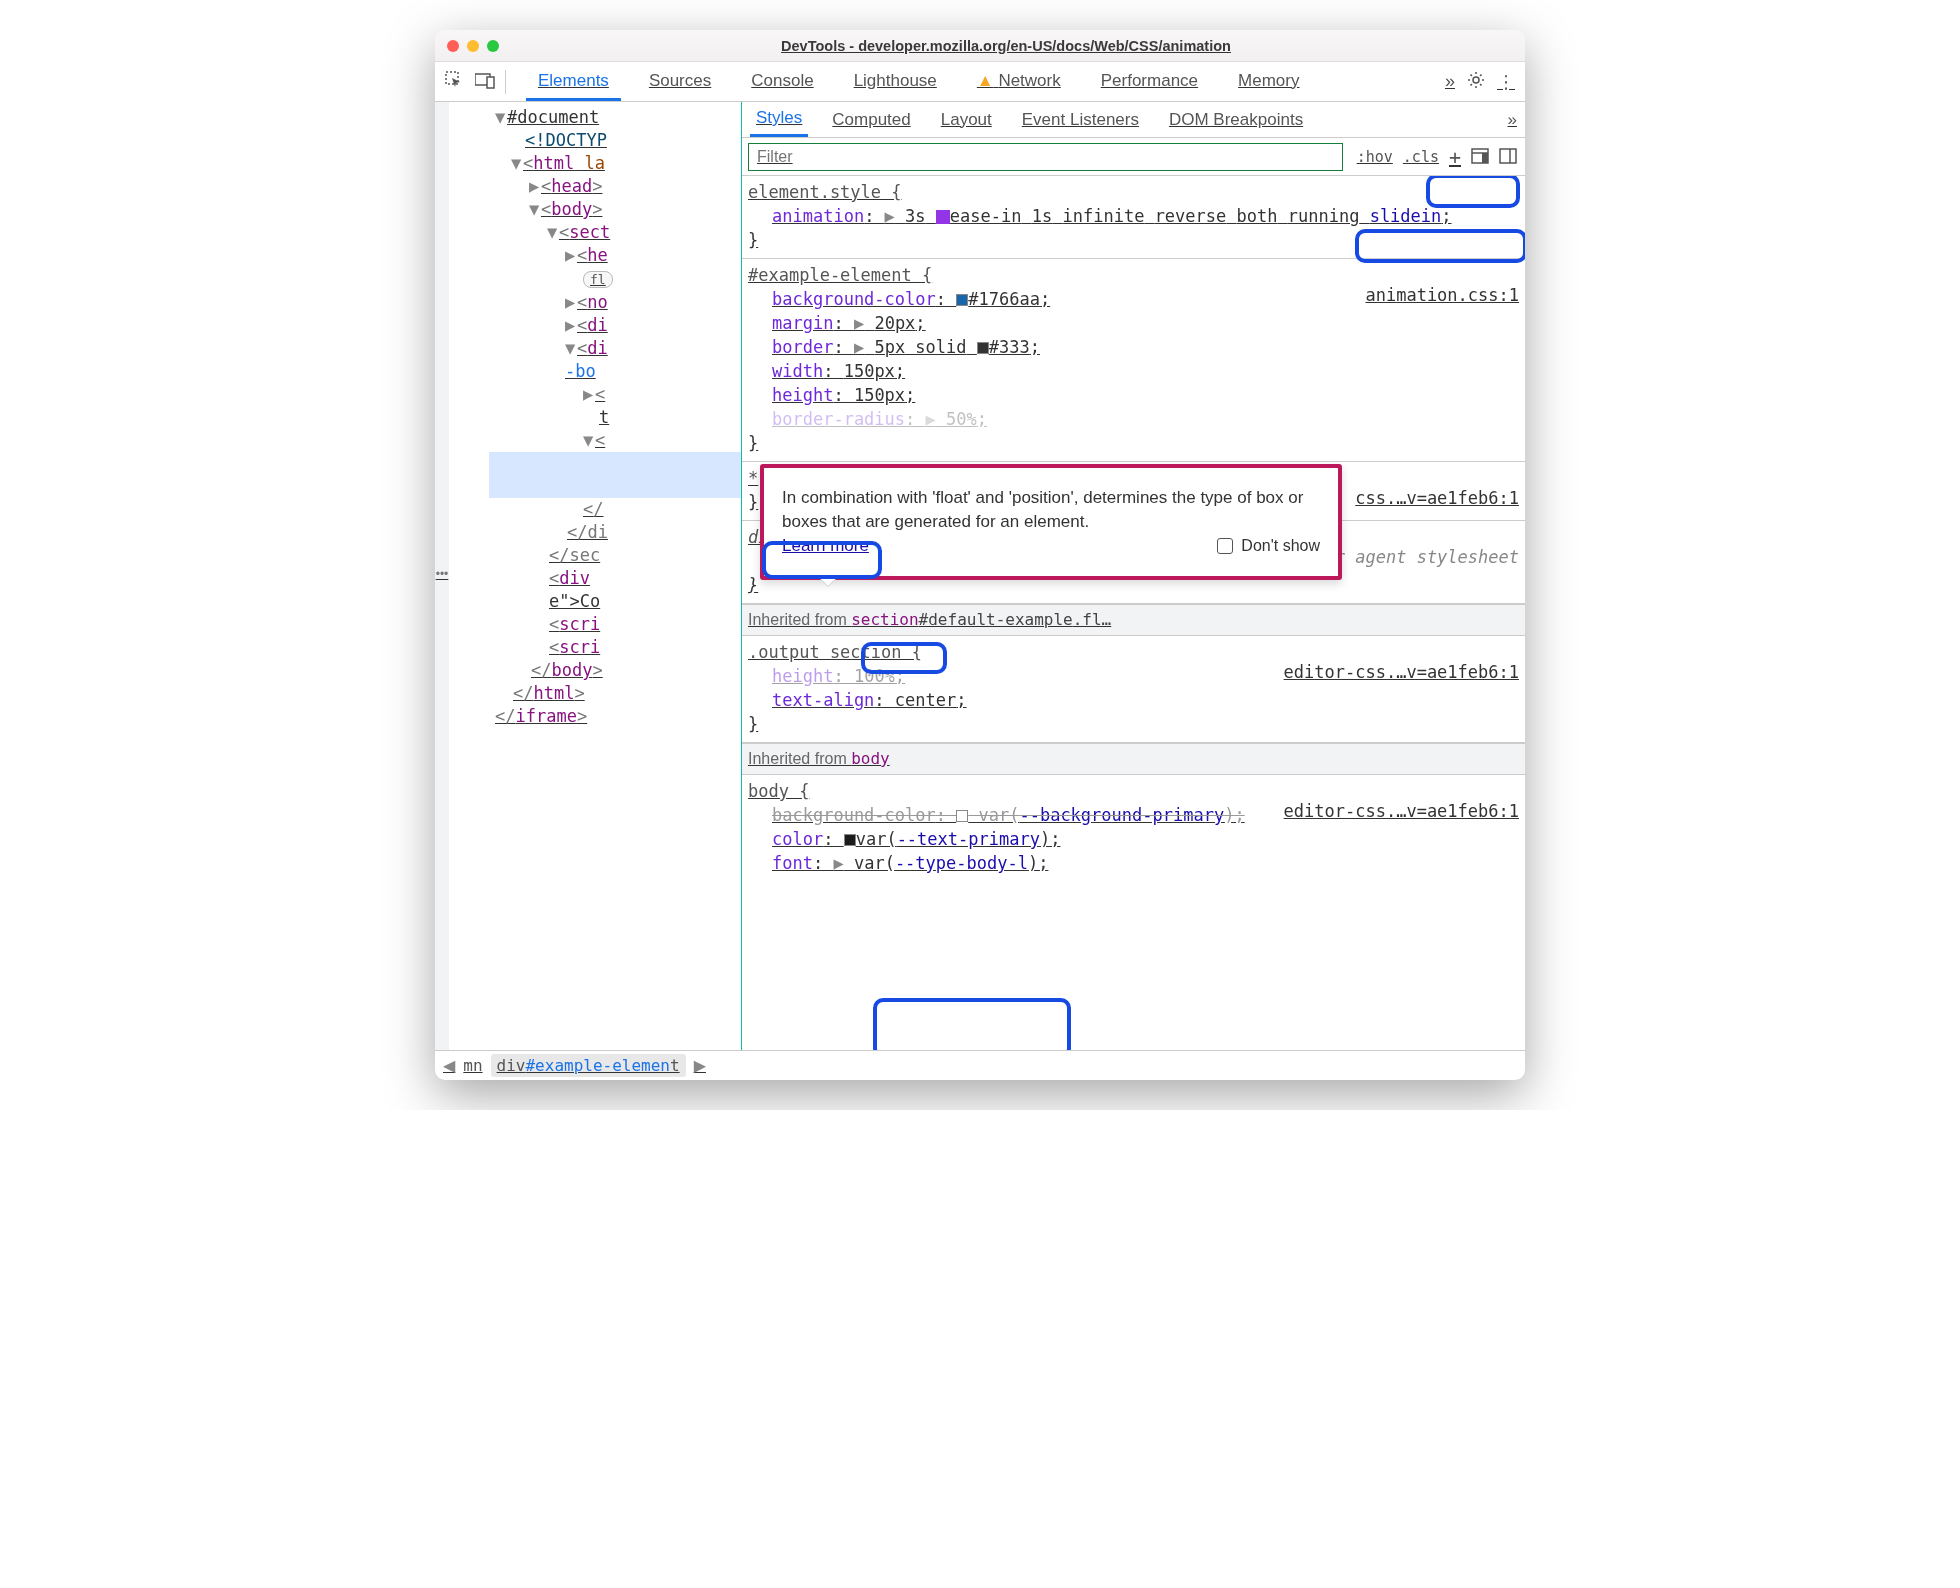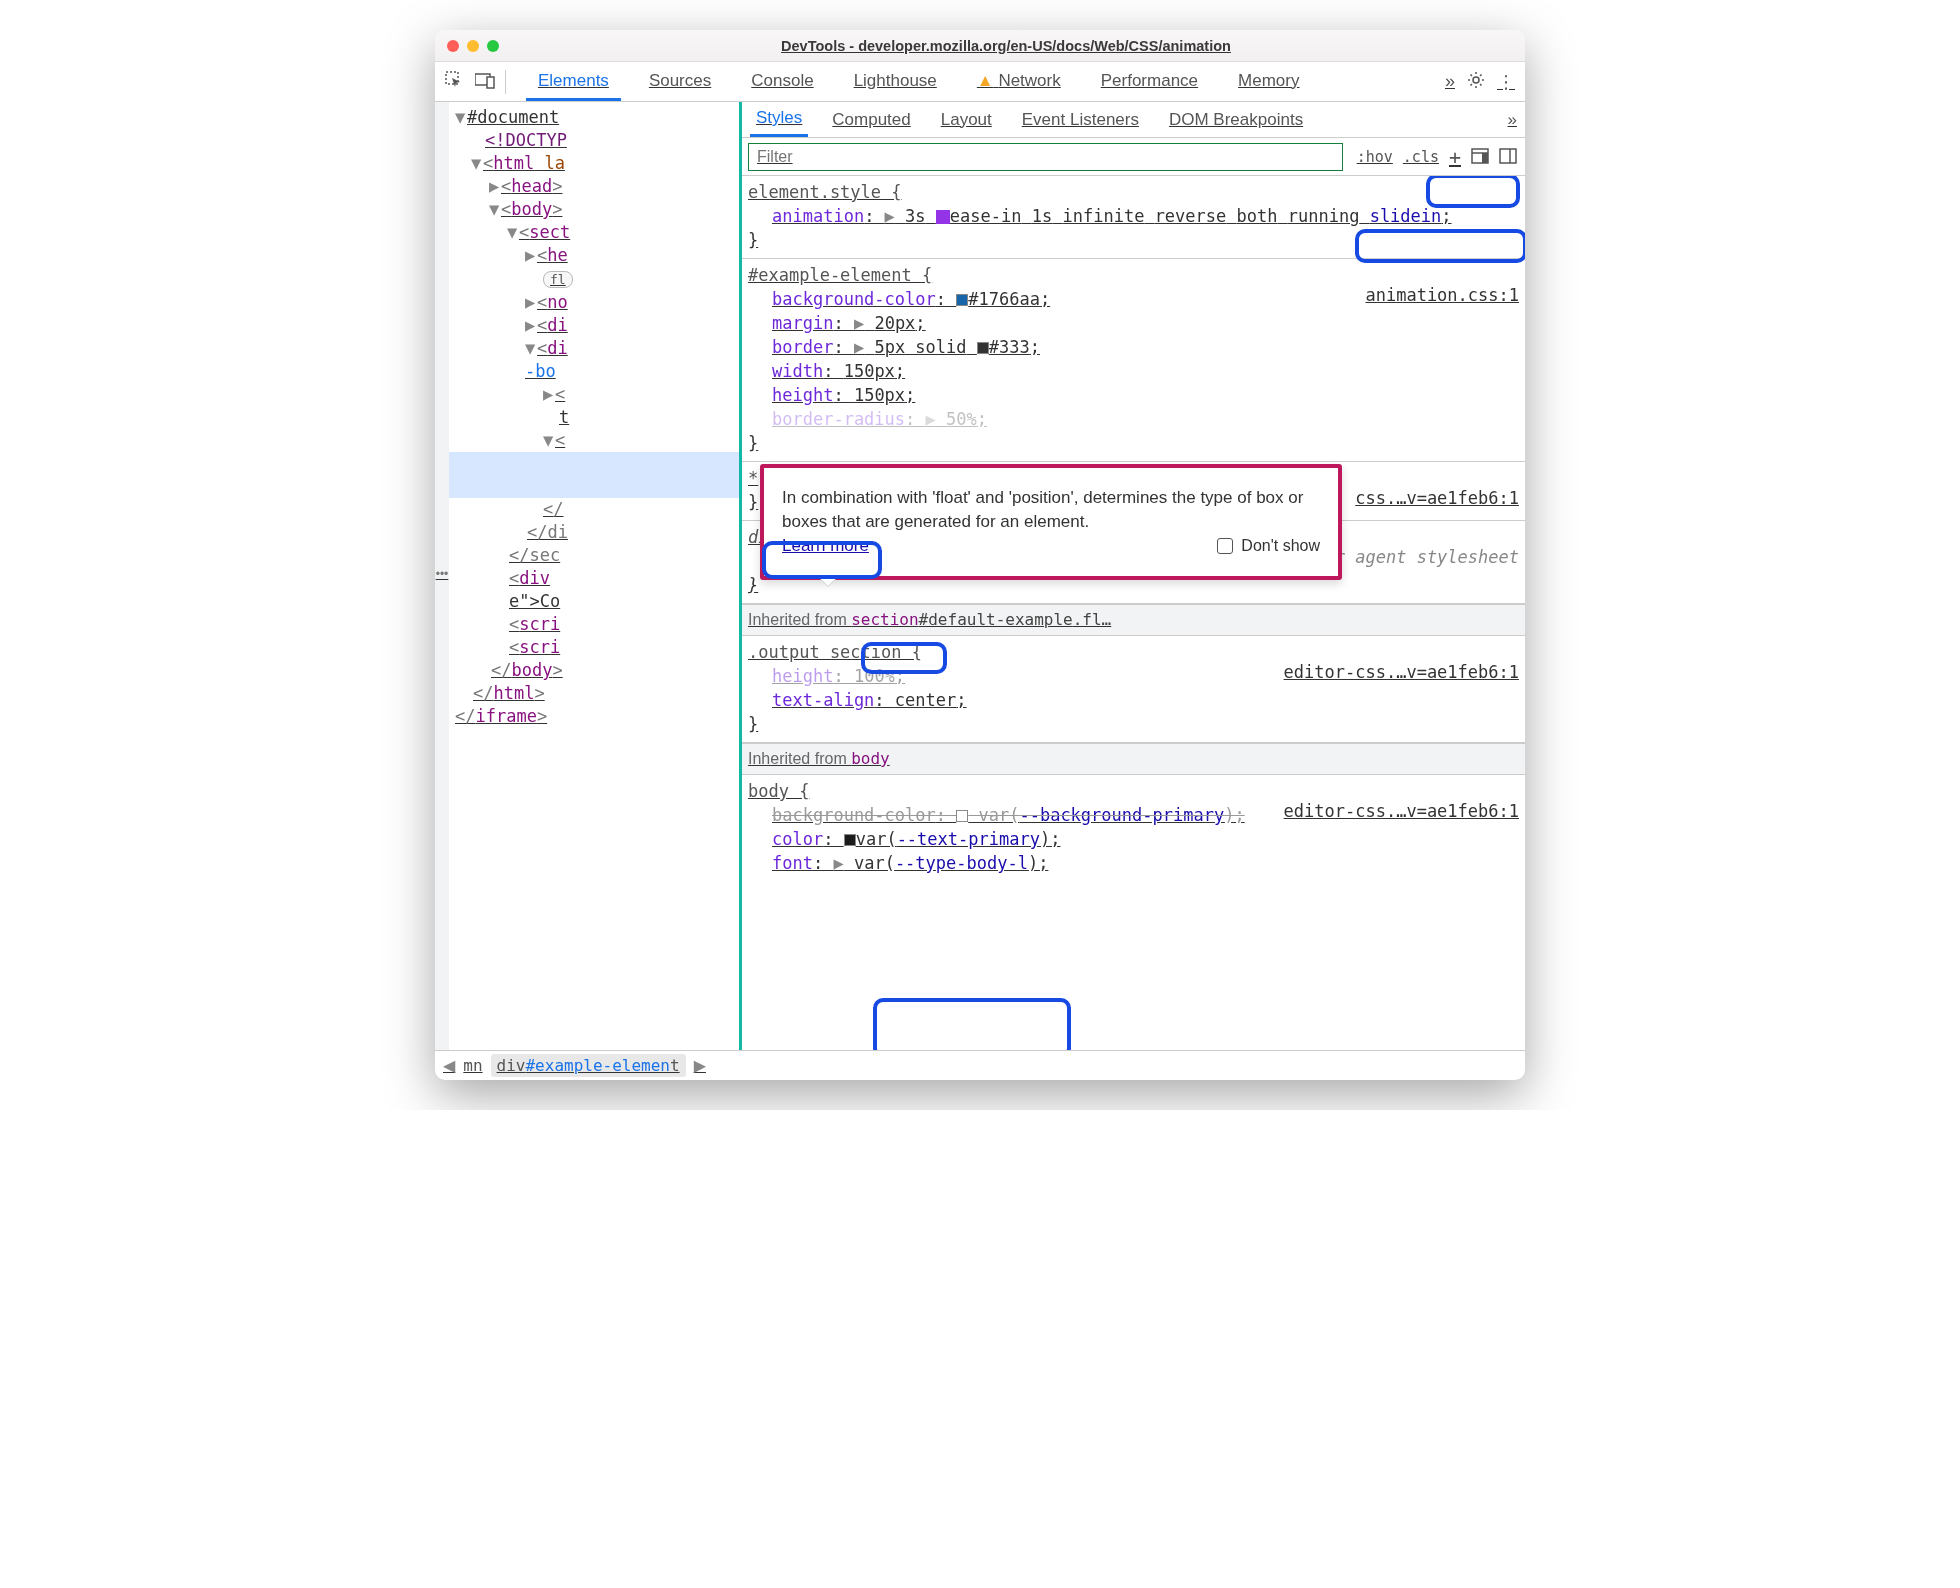--- a/index.html
+++ b/index.html
@@ -17,21 +17,21 @@
 .tb-icons { display: flex; gap: 12px; color: #555; }
 .tb-tabs { display: flex; gap: 16px; margin-left: 10px; flex: 1; }
 .tb-tab { padding: 8px 12px 7px; color: #555; font-size: 17px; cursor: pointer; }
 .tb-tab.active { color: #1a73e8; border-bottom: 3px solid #1a73e8; }
 .tb-right { display: flex; align-items: center; gap: 12px; color: #555; font-size: 18px; }
 .warn-tri { color: #f5a623; }
 
 .content { display: flex; flex: 1; overflow: hidden; position: relative; }
 .sidegutter { width: 14px; background: #f1f3f4; display: flex; align-items: flex-start; justify-content: center; padding-top: 465px; color: #777; font-size: 12px; }
 
-.dom-panel { width: 293px; border-right: 3px solid #14b8a6; overflow: hidden; font-family: Menlo, monospace; font-size: 17px; line-height: 23px; padding-top: 4px; }
+.dom-panel { width: 293px; border-right: 1px solid #14b8a6; overflow: hidden; font-family: Menlo, monospace; font-size: 17px; line-height: 23px; padding-top: 4px; padding-left: 40px; }
 .dom-line { white-space: nowrap; padding: 0 0 0 6px; }
 .tri { color: #888; display: inline-block; width: 12px; }
 .tag-br { color: #777; }
 .tag-nm { color: #881280; }
 .attr { color: #994500; }
 .dom-sel { background: #d6e7ff; }
 
 .styles-panel { flex: 1; display: flex; flex-direction: column; overflow: hidden; position: relative; }
 .sub-tabs { display: flex; align-items: center; height: 36px; border-bottom: 1px solid #ccc; padding: 0 8px; color: #555; font-size: 17px; gap: 18px; }
 .sub-tab { padding: 6px 6px; cursor: pointer; }
@@ -118,21 +118,21 @@
           </svg></span>
       <span>⋮</span>
     </div>
   </div>
 
   <div class="content">
     <div class="sidegutter">•••</div>
 
     <div class="dom-panel">
       <div class="dom-line" style="padding-left:6px"><span class="tri">▼</span><span>#document</span></div>
-      <div class="dom-line" style="padding-left:36px;color:#701a75"><span>&lt;!DOCTYP</span></div>
+      <div class="dom-line" style="padding-left:36px;color:#0c4a6e"><span>&lt;!DOCTYP</span></div>
       <div class="dom-line" style="padding-left:22px"><span class="tri">▼</span><span class="tag-br">&lt;</span><span class="tag-nm">html</span><span class="attr"> la</span></div>
       <div class="dom-line" style="padding-left:40px"><span class="tri">▶</span><span class="tag-br">&lt;</span><span class="tag-nm">head</span><span class="tag-br">&gt;</span></div>
       <div class="dom-line" style="padding-left:40px"><span class="tri">▼</span><span class="tag-br">&lt;</span><span class="tag-nm">body</span><span class="tag-br">&gt;</span></div>
       <div class="dom-line" style="padding-left:58px"><span class="tri">▼</span><span class="tag-br">&lt;</span><span class="tag-nm">sect</span></div>
       <div class="dom-line" style="padding-left:76px"><span class="tri">▶</span><span class="tag-br">&lt;</span><span class="tag-nm">he</span></div>
       <div class="dom-line" style="padding-left:94px"><span style="border:1px solid #bbb;border-radius:8px;padding:0 6px;font-size:13px;color:#555;background:#f7f7f7">fl</span></div>
       <div class="dom-line" style="padding-left:76px"><span class="tri">▶</span><span class="tag-br">&lt;</span><span class="tag-nm">no</span></div>
       <div class="dom-line" style="padding-left:76px"><span class="tri">▶</span><span class="tag-br">&lt;</span><span class="tag-nm">di</span></div>
       <div class="dom-line" style="padding-left:76px"><span class="tri">▼</span><span class="tag-br">&lt;</span><span class="tag-nm">di</span></div>
       <div class="dom-line" style="padding-left:76px;color:#1a73e8"><span>-bo</span></div>

